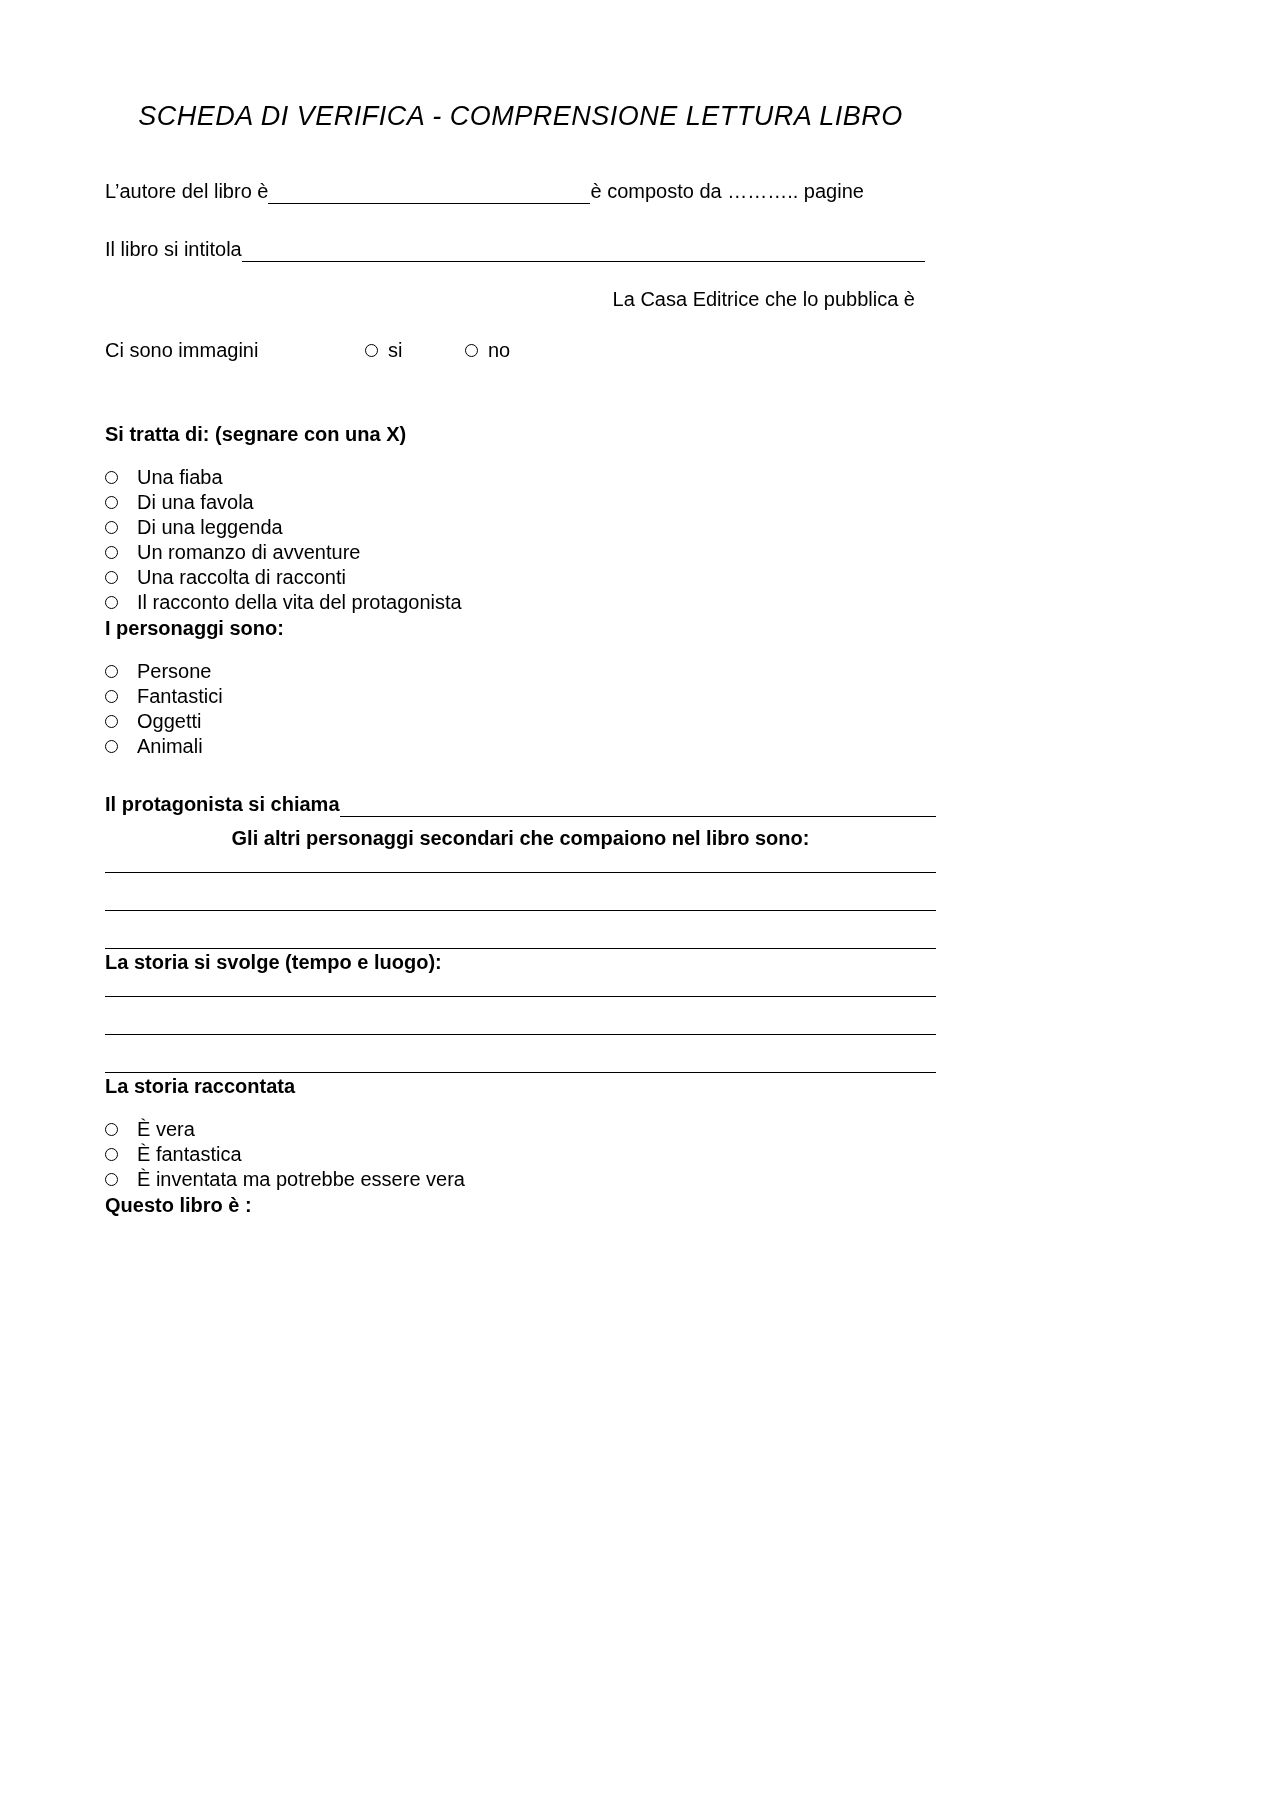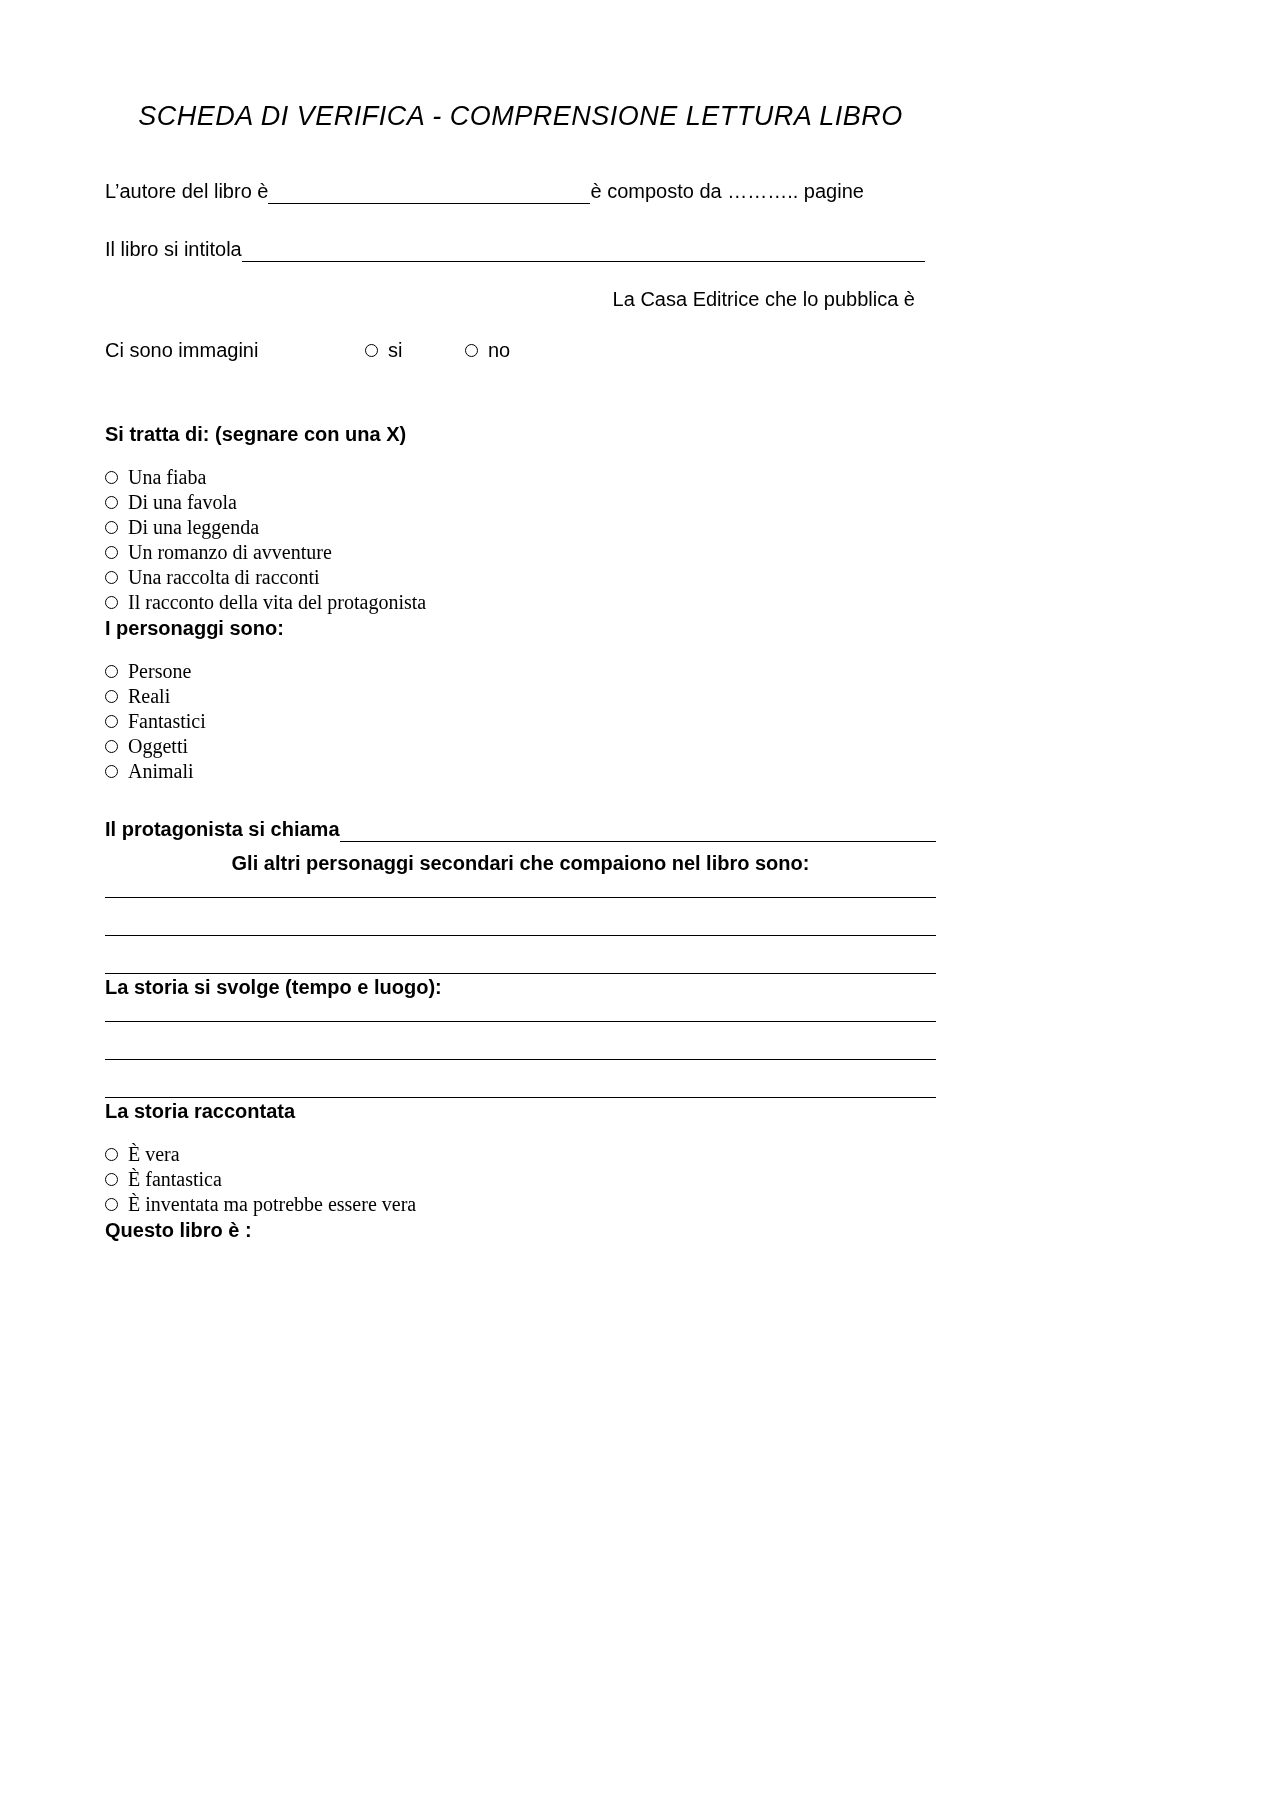--- a/index.html
+++ b/index.html
@@ -71,25 +71,24 @@
   .h-raccontata { margin-top: 40px; }
   .h-questo { margin-top: 36px; }
   ul.options {
     list-style: none;
     margin: 18px 0 0 0;
     padding: 0;
   }
   ul.options li {
     display: flex;
     align-items: center;
-    gap: 10px;
+    gap: 19px;
     height: 25px;
     font-size: 20px;
     white-space: nowrap;
-    font-family: Liberation Serif, serif;
   }
   .row.protagonist-row { margin-top: 32px; margin-bottom: 8px; width: 100%; }
   .bold-label { font-weight: bold; }
   .write-lines { margin: 0; }
   .write-line {
     width: 100%;
     height: 38px;
     border-bottom: 1.5px solid #000;
   }
   .write-line:first-child { height: 22px; }
@@ -158,24 +157,20 @@
   </ul>
 
   <h2 class="sec-heading h-personaggi">I personaggi sono:</h2>
   <ul class="options">
     <li>
         <span class="circle"></span>
         <span>Persone</span>
       </li>
     <li>
         <span class="circle"></span>
-        <span>Reali</span>
-      </li>
-    <li>
-        <span class="circle"></span>
         <span>Fantastici</span>
       </li>
     <li>
         <span class="circle"></span>
         <span>Oggetti</span>
       </li>
     <li>
         <span class="circle"></span>
         <span>Animali</span>
       </li>

